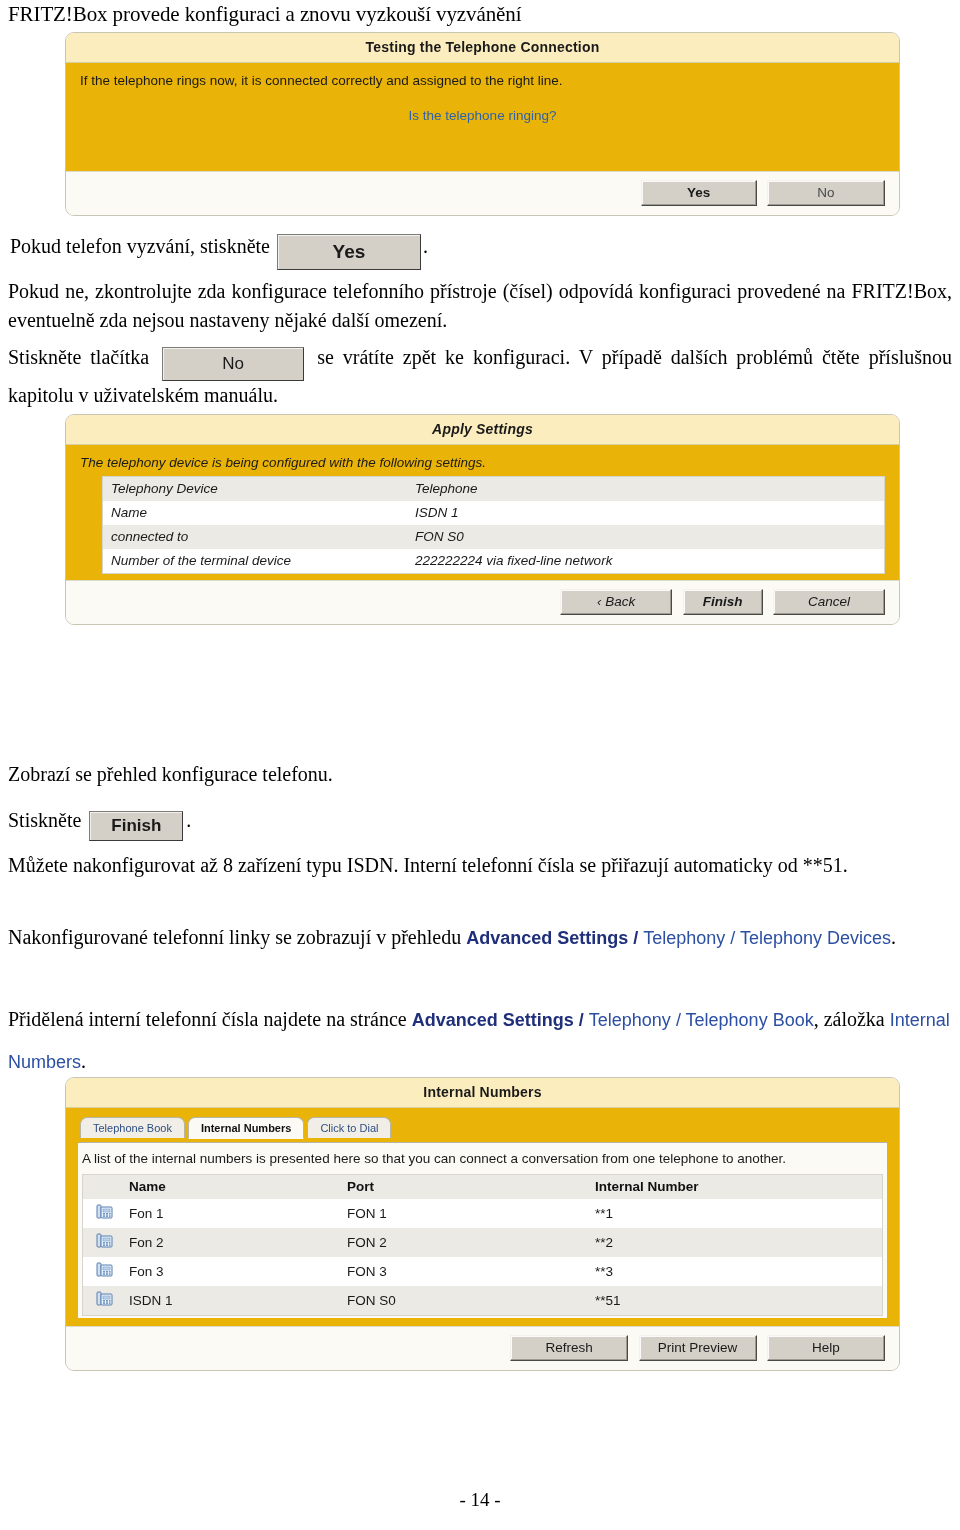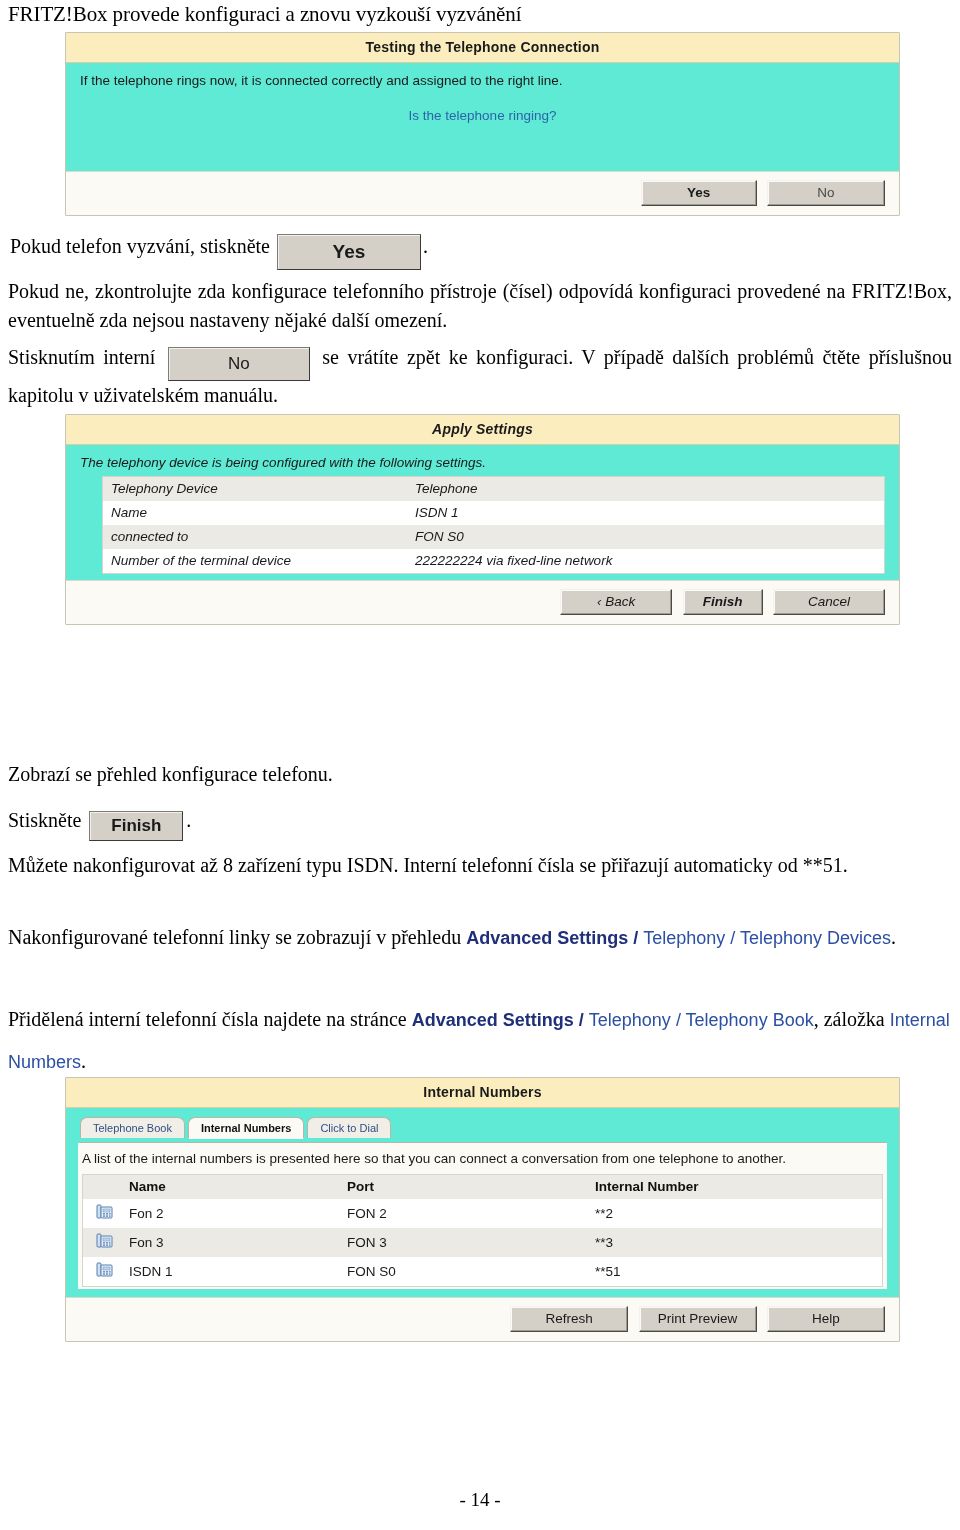--- a/index.html
+++ b/index.html
@@ -64,37 +64,37 @@
 
   .blue-bold { color: #1f2f7a; font-family: "Liberation Sans", sans-serif; font-weight: bold; font-size: 18px; text-align: right; }
   .blue-reg  { color: #2b4fa2; font-family: "Liberation Sans", sans-serif; font-weight: normal; font-size: 18px; }
   .blue-sep  { color: #1f2f7a; font-family: "Liberation Sans", sans-serif; font-weight: bold; font-size: 18px; }
 
   
   .dlg {
     position: absolute;
     background: #fdfcf7;
     border: 1px solid #c9c5b4;
-    border-radius: 1px;
+    border-radius: 9px;
     box-sizing: border-box;
     font-family: "Liberation Sans", sans-serif;
     overflow: hidden;
   }
   .dlg-head {
     background: #fbedbe;
     border-bottom: 1px solid #d8cfa4;
     text-align: center;
     font-weight: bold;
     font-size: 14px;
     color: #1a1a1a;
     letter-spacing: 0.2px;
     padding: 6px 0 7px;
   }
   .dlg-body {
-    background: #5eead4;
+    background: #eab308;
     padding: 10px 14px 6px 14px;
     font-size: 13.5px;
     color: #1a1a1a;
   }
   .dlg-foot {
     border-top: 1px solid #ddd9cc;
     background: #fbfaf5;
     padding: 8px 14px 9px 14px;
     text-align: right;
   }
@@ -248,21 +248,21 @@
 </div>
 
 <div class="para" style="left:10px; top:232px; width:520px;">
   <span>Pokud telefon vyzvání, stiskněte</span>
   <span class="inline-btn yes">Yes</span><span>.</span>
 </div>
 
 <div class="para justify" style="left:8px; top:277px; width:944px;">Pokud ne,  zkontrolujte zda konfigurace telefonního přístroje (čísel) odpovídá konfiguraci provedené na FRITZ!Box, eventuelně zda nejsou nastaveny nějaké další omezení.</div>
 
 <div class="para justify" style="left:8px; top:343px; width:944px;">
-  <span>Stisknutím interní</span>
+  <span>Stiskněte tlačítka</span>
   <span class="inline-btn no">No</span>
   <span>se vrátíte zpět ke konfiguraci. V případě dalších problémů čtěte příslušnou kapitolu v uživatelském manuálu.</span>
 </div>
 
 <div class="dlg" style="left:65px; top:414px; width:835px;font-style:italic;">
   <div class="dlg-head">Apply Settings</div>
   <div class="dlg-body" style="padding-bottom:2px;">
     <div>The telephony device is being configured with the following settings.</div>
 
     <table class="sumtable">
@@ -325,20 +325,40 @@
       <table class="numtable">
         <thead>
           <tr>
             <th class="c-icon"></th>
             <th class="c-name">Name</th>
             <th class="c-port">Port</th>
             <th>Internal Number</th>
           </tr>
         </thead>
         <tbody>
+          <tr>
+            <td class="c-icon">
+              <span class="phone-icon">
+                <svg width="17" height="17" viewBox="0 0 17 17">
+                    <rect x="1" y="2" width="4" height="13" rx="1" fill="#cfe0f2" stroke="#5b7fae" stroke-width="1"></rect>
+                    <rect x="5" y="4" width="11" height="11" rx="1" fill="#e8f1fb" stroke="#5b7fae" stroke-width="1"></rect>
+                    <rect x="7" y="6" width="7" height="3" fill="#b9d3ec" stroke="#7096c2" stroke-width="0.5"></rect>
+                    <rect x="7" y="10" width="2" height="1.6" fill="#7096c2"></rect>
+                    <rect x="10" y="10" width="2" height="1.6" fill="#7096c2"></rect>
+                    <rect x="13" y="10" width="1.5" height="1.6" fill="#7096c2"></rect>
+                    <rect x="7" y="12.3" width="2" height="1.6" fill="#7096c2"></rect>
+                    <rect x="10" y="12.3" width="2" height="1.6" fill="#7096c2"></rect>
+                    <rect x="13" y="12.3" width="1.5" height="1.6" fill="#7096c2"></rect>
+                  </svg>
+              </span>
+            </td>
+            <td class="c-name">Fon 1</td>
+            <td class="c-port">FON 1</td>
+            <td>**1</td>
+          </tr>
           <tr>
             <td class="c-icon">
               <span class="phone-icon">
                 <svg width="17" height="17" viewBox="0 0 17 17">
                     <rect x="1" y="2" width="4" height="13" rx="1" fill="#cfe0f2" stroke="#5b7fae" stroke-width="1"></rect>
                     <rect x="5" y="4" width="11" height="11" rx="1" fill="#e8f1fb" stroke="#5b7fae" stroke-width="1"></rect>
                     <rect x="7" y="6" width="7" height="3" fill="#b9d3ec" stroke="#7096c2" stroke-width="0.5"></rect>
                     <rect x="7" y="10" width="2" height="1.6" fill="#7096c2"></rect>
                     <rect x="10" y="10" width="2" height="1.6" fill="#7096c2"></rect>
                     <rect x="13" y="10" width="1.5" height="1.6" fill="#7096c2"></rect>

